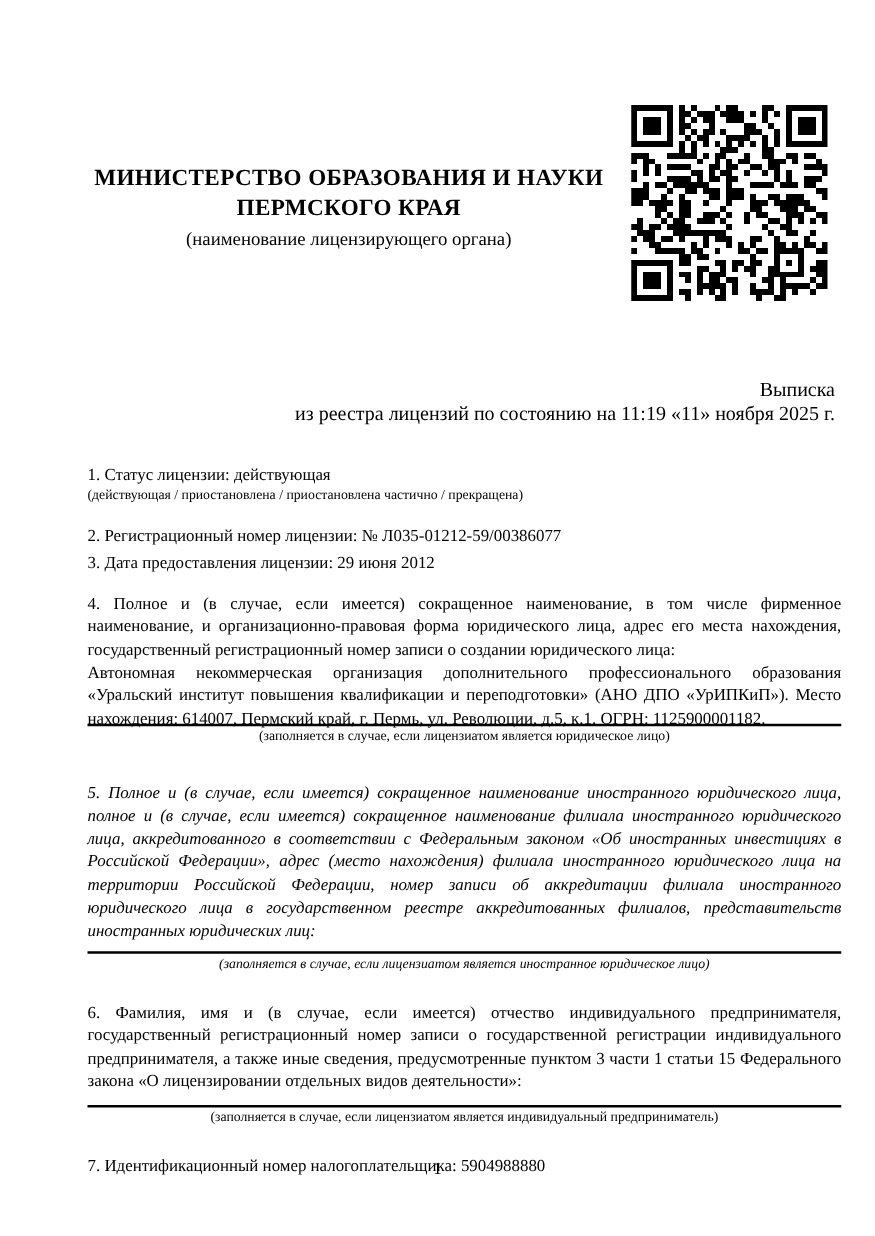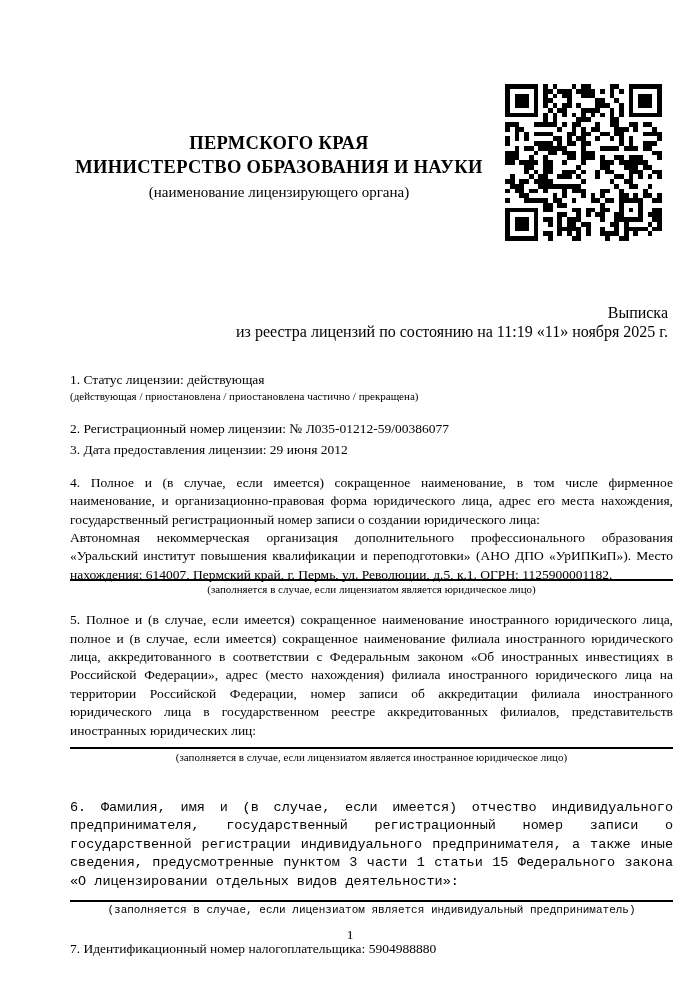--- a/index.html
+++ b/index.html
@@ -87,44 +87,44 @@
   .rule {
     border: none;
     border-top: 2px solid #000000;
     margin: 0;
     width: 603px;
   }
   .mt-item2   { margin-top: 16px; }
   .mt-item3   { margin-top: 2px; }
   .mt-item4   { margin-top: 14.5px; }
   .rule-4     { margin-top: -5px; }
-  .mt-item5   { margin-top: 14px; }
+  .mt-item5   { margin-top: 28px; font-style: italic; }
   .rule-5     { margin-top: 7px; }
-  .mt-item6   { margin-top: 34px; font-family: Liberation Mono, monospace; }
+  .mt-item6   { margin-top: 22px; }
   .rule-6     { margin-top: 9px; }
   .mt-item7   { margin-top: 22px; }
   
   .page-number {
     position: absolute;
     top: 926px;
     left: 0;
     width: 700px;
     text-align: center;
     font-size: 13.5px;
     line-height: 18px;
   }
 </style>
 </head>
 <body>
 
 <div class="page">
 
   <div class="ministry">
+    <div class="ministry-name">МИНИСТЕРСТВО ОБРАЗОВАНИЯ И НАУКИ</div>
     <div class="ministry-name">ПЕРМСКОГО КРАЯ</div>
-    <div class="ministry-name">МИНИСТЕРСТВО ОБРАЗОВАНИЯ И НАУКИ</div>
     <div class="ministry-caption">(наименование лицензирующего органа)</div>
   </div>
 
   <div class="qr">
     <svg id="qr-svg" viewBox="0 0 33 33" shape-rendering="crispEdges" xmlns="http://www.w3.org/2000/svg">
         <path d="M0 0h1v1h-1zM1 0h1v1h-1zM2 0h1v1h-1zM3 0h1v1h-1zM4 0h1v1h-1zM5 0h1v1h-1zM6 0h1v1h-1zM8 0h1v1h-1zM10 0h1v1h-1zM14 0h1v1h-1zM16 0h1v1h-1zM17 0h1v1h-1zM22 0h1v1h-1zM23 0h1v1h-1zM26 0h1v1h-1zM27 0h1v1h-1zM28 0h1v1h-1zM29 0h1v1h-1zM30 0h1v1h-1zM31 0h1v1h-1zM32 0h1v1h-1zM0 1h1v1h-1zM6 1h1v1h-1zM8 1h1v1h-1zM9 1h1v1h-1zM11 1h1v1h-1zM12 1h1v1h-1zM13 1h1v1h-1zM15 1h1v1h-1zM16 1h1v1h-1zM17 1h1v1h-1zM18 1h1v1h-1zM20 1h1v1h-1zM22 1h1v1h-1zM24 1h1v1h-1zM26 1h1v1h-1zM32 1h1v1h-1zM0 2h1v1h-1zM2 2h1v1h-1zM3 2h1v1h-1zM4 2h1v1h-1zM6 2h1v1h-1zM8 2h1v1h-1zM10 2h1v1h-1zM12 2h1v1h-1zM13 2h1v1h-1zM16 2h1v1h-1zM17 2h1v1h-1zM18 2h1v1h-1zM22 2h1v1h-1zM26 2h1v1h-1zM28 2h1v1h-1zM29 2h1v1h-1zM30 2h1v1h-1zM32 2h1v1h-1zM0 3h1v1h-1zM2 3h1v1h-1zM3 3h1v1h-1zM4 3h1v1h-1zM6 3h1v1h-1zM8 3h1v1h-1zM9 3h1v1h-1zM13 3h1v1h-1zM19 3h1v1h-1zM20 3h1v1h-1zM23 3h1v1h-1zM26 3h1v1h-1zM28 3h1v1h-1zM29 3h1v1h-1zM30 3h1v1h-1zM32 3h1v1h-1zM0 4h1v1h-1zM2 4h1v1h-1zM3 4h1v1h-1zM4 4h1v1h-1zM6 4h1v1h-1zM8 4h1v1h-1zM10 4h1v1h-1zM12 4h1v1h-1zM13 4h1v1h-1zM15 4h1v1h-1zM19 4h1v1h-1zM20 4h1v1h-1zM21 4h1v1h-1zM24 4h1v1h-1zM26 4h1v1h-1zM28 4h1v1h-1zM29 4h1v1h-1zM30 4h1v1h-1zM32 4h1v1h-1zM0 5h1v1h-1zM6 5h1v1h-1zM9 5h1v1h-1zM11 5h1v1h-1zM12 5h1v1h-1zM16 5h1v1h-1zM17 5h1v1h-1zM18 5h1v1h-1zM19 5h1v1h-1zM22 5h1v1h-1zM24 5h1v1h-1zM26 5h1v1h-1zM32 5h1v1h-1zM0 6h1v1h-1zM1 6h1v1h-1zM2 6h1v1h-1zM3 6h1v1h-1zM4 6h1v1h-1zM5 6h1v1h-1zM6 6h1v1h-1zM8 6h1v1h-1zM10 6h1v1h-1zM12 6h1v1h-1zM14 6h1v1h-1zM16 6h1v1h-1zM18 6h1v1h-1zM20 6h1v1h-1zM22 6h1v1h-1zM24 6h1v1h-1zM26 6h1v1h-1zM27 6h1v1h-1zM28 6h1v1h-1zM29 6h1v1h-1zM30 6h1v1h-1zM31 6h1v1h-1zM32 6h1v1h-1zM8 7h1v1h-1zM10 7h1v1h-1zM15 7h1v1h-1zM16 7h1v1h-1zM17 7h1v1h-1zM22 7h1v1h-1zM23 7h1v1h-1zM0 8h1v1h-1zM1 8h1v1h-1zM2 8h1v1h-1zM6 8h1v1h-1zM7 8h1v1h-1zM8 8h1v1h-1zM9 8h1v1h-1zM10 8h1v1h-1zM12 8h1v1h-1zM14 8h1v1h-1zM15 8h1v1h-1zM19 8h1v1h-1zM22 8h1v1h-1zM23 8h1v1h-1zM26 8h1v1h-1zM27 8h1v1h-1zM29 8h1v1h-1zM30 8h1v1h-1zM0 9h1v1h-1zM2 9h1v1h-1zM3 9h1v1h-1zM11 9h1v1h-1zM14 9h1v1h-1zM16 9h1v1h-1zM18 9h1v1h-1zM19 9h1v1h-1zM23 9h1v1h-1zM24 9h1v1h-1zM25 9h1v1h-1zM27 9h1v1h-1zM31 9h1v1h-1zM2 10h1v1h-1zM4 10h1v1h-1zM6 10h1v1h-1zM7 10h1v1h-1zM8 10h1v1h-1zM9 10h1v1h-1zM13 10h1v1h-1zM14 10h1v1h-1zM16 10h1v1h-1zM17 10h1v1h-1zM20 10h1v1h-1zM21 10h1v1h-1zM23 10h1v1h-1zM24 10h1v1h-1zM29 10h1v1h-1zM30 10h1v1h-1zM31 10h1v1h-1zM32 10h1v1h-1zM0 11h1v1h-1zM2 11h1v1h-1zM4 11h1v1h-1zM10 11h1v1h-1zM11 11h1v1h-1zM13 11h1v1h-1zM15 11h1v1h-1zM16 11h1v1h-1zM19 11h1v1h-1zM22 11h1v1h-1zM24 11h1v1h-1zM26 11h1v1h-1zM32 11h1v1h-1zM0 12h1v1h-1zM6 12h1v1h-1zM7 12h1v1h-1zM8 12h1v1h-1zM9 12h1v1h-1zM11 12h1v1h-1zM13 12h1v1h-1zM14 12h1v1h-1zM16 12h1v1h-1zM17 12h1v1h-1zM24 12h1v1h-1zM26 12h1v1h-1zM29 12h1v1h-1zM30 12h1v1h-1zM31 12h1v1h-1zM2 13h1v1h-1zM4 13h1v1h-1zM5 13h1v1h-1zM7 13h1v1h-1zM8 13h1v1h-1zM9 13h1v1h-1zM10 13h1v1h-1zM11 13h1v1h-1zM12 13h1v1h-1zM16 13h1v1h-1zM20 13h1v1h-1zM21 13h1v1h-1zM22 13h1v1h-1zM23 13h1v1h-1zM25 13h1v1h-1zM26 13h1v1h-1zM27 13h1v1h-1zM29 13h1v1h-1zM30 13h1v1h-1zM0 14h1v1h-1zM1 14h1v1h-1zM2 14h1v1h-1zM6 14h1v1h-1zM9 14h1v1h-1zM10 14h1v1h-1zM12 14h1v1h-1zM13 14h1v1h-1zM14 14h1v1h-1zM16 14h1v1h-1zM17 14h1v1h-1zM18 14h1v1h-1zM31 14h1v1h-1zM32 14h1v1h-1zM0 15h1v1h-1zM1 15h1v1h-1zM2 15h1v1h-1zM5 15h1v1h-1zM8 15h1v1h-1zM13 15h1v1h-1zM14 15h1v1h-1zM16 15h1v1h-1zM17 15h1v1h-1zM18 15h1v1h-1zM20 15h1v1h-1zM23 15h1v1h-1zM24 15h1v1h-1zM26 15h1v1h-1zM27 15h1v1h-1zM28 15h1v1h-1zM32 15h1v1h-1zM0 16h1v1h-1zM1 16h1v1h-1zM3 16h1v1h-1zM4 16h1v1h-1zM5 16h1v1h-1zM6 16h1v1h-1zM8 16h1v1h-1zM9 16h1v1h-1zM12 16h1v1h-1zM16 16h1v1h-1zM20 16h1v1h-1zM21 16h1v1h-1zM22 16h1v1h-1zM24 16h1v1h-1zM25 16h1v1h-1zM26 16h1v1h-1zM27 16h1v1h-1zM28 16h1v1h-1zM29 16h1v1h-1zM4 17h1v1h-1zM5 17h1v1h-1zM8 17h1v1h-1zM9 17h1v1h-1zM15 17h1v1h-1zM20 17h1v1h-1zM21 17h1v1h-1zM25 17h1v1h-1zM26 17h1v1h-1zM27 17h1v1h-1zM29 17h1v1h-1zM30 17h1v1h-1zM4 18h1v1h-1zM6 18h1v1h-1zM8 18h1v1h-1zM9 18h1v1h-1zM12 18h1v1h-1zM13 18h1v1h-1zM14 18h1v1h-1zM16 18h1v1h-1zM19 18h1v1h-1zM21 18h1v1h-1zM22 18h1v1h-1zM26 18h1v1h-1zM27 18h1v1h-1zM28 18h1v1h-1zM31 18h1v1h-1zM32 18h1v1h-1zM1 19h1v1h-1zM5 19h1v1h-1zM7 19h1v1h-1zM8 19h1v1h-1zM11 19h1v1h-1zM12 19h1v1h-1zM13 19h1v1h-1zM15 19h1v1h-1zM19 19h1v1h-1zM23 19h1v1h-1zM24 19h1v1h-1zM26 19h1v1h-1zM28 19h1v1h-1zM30 19h1v1h-1zM32 19h1v1h-1zM0 20h1v1h-1zM1 20h1v1h-1zM3 20h1v1h-1zM4 20h1v1h-1zM6 20h1v1h-1zM7 20h1v1h-1zM8 20h1v1h-1zM9 20h1v1h-1zM16 20h1v1h-1zM22 20h1v1h-1zM25 20h1v1h-1zM26 20h1v1h-1zM1 21h1v1h-1zM2 21h1v1h-1zM3 21h1v1h-1zM7 21h1v1h-1zM8 21h1v1h-1zM9 21h1v1h-1zM10 21h1v1h-1zM11 21h1v1h-1zM12 21h1v1h-1zM13 21h1v1h-1zM14 21h1v1h-1zM15 21h1v1h-1zM23 21h1v1h-1zM26 21h1v1h-1zM27 21h1v1h-1zM30 21h1v1h-1zM0 22h1v1h-1zM2 22h1v1h-1zM3 22h1v1h-1zM5 22h1v1h-1zM6 22h1v1h-1zM8 22h1v1h-1zM12 22h1v1h-1zM14 22h1v1h-1zM15 22h1v1h-1zM16 22h1v1h-1zM20 22h1v1h-1zM21 22h1v1h-1zM24 22h1v1h-1zM29 22h1v1h-1zM3 23h1v1h-1zM4 23h1v1h-1zM10 23h1v1h-1zM12 23h1v1h-1zM16 23h1v1h-1zM18 23h1v1h-1zM20 23h1v1h-1zM24 23h1v1h-1zM25 23h1v1h-1zM27 23h1v1h-1zM29 23h1v1h-1zM30 23h1v1h-1zM32 23h1v1h-1zM0 24h1v1h-1zM4 24h1v1h-1zM5 24h1v1h-1zM6 24h1v1h-1zM7 24h1v1h-1zM8 24h1v1h-1zM10 24h1v1h-1zM11 24h1v1h-1zM14 24h1v1h-1zM18 24h1v1h-1zM19 24h1v1h-1zM21 24h1v1h-1zM22 24h1v1h-1zM24 24h1v1h-1zM25 24h1v1h-1zM26 24h1v1h-1zM27 24h1v1h-1zM28 24h1v1h-1zM31 24h1v1h-1zM32 24h1v1h-1zM8 25h1v1h-1zM9 25h1v1h-1zM11 25h1v1h-1zM12 25h1v1h-1zM20 25h1v1h-1zM24 25h1v1h-1zM28 25h1v1h-1zM0 26h1v1h-1zM1 26h1v1h-1zM2 26h1v1h-1zM3 26h1v1h-1zM4 26h1v1h-1zM5 26h1v1h-1zM6 26h1v1h-1zM8 26h1v1h-1zM9 26h1v1h-1zM14 26h1v1h-1zM15 26h1v1h-1zM17 26h1v1h-1zM18 26h1v1h-1zM20 26h1v1h-1zM21 26h1v1h-1zM24 26h1v1h-1zM26 26h1v1h-1zM28 26h1v1h-1zM31 26h1v1h-1zM32 26h1v1h-1zM0 27h1v1h-1zM6 27h1v1h-1zM11 27h1v1h-1zM12 27h1v1h-1zM15 27h1v1h-1zM17 27h1v1h-1zM19 27h1v1h-1zM20 27h1v1h-1zM23 27h1v1h-1zM24 27h1v1h-1zM28 27h1v1h-1zM30 27h1v1h-1zM31 27h1v1h-1zM32 27h1v1h-1zM0 28h1v1h-1zM2 28h1v1h-1zM3 28h1v1h-1zM4 28h1v1h-1zM6 28h1v1h-1zM8 28h1v1h-1zM9 28h1v1h-1zM11 28h1v1h-1zM13 28h1v1h-1zM14 28h1v1h-1zM15 28h1v1h-1zM20 28h1v1h-1zM23 28h1v1h-1zM24 28h1v1h-1zM25 28h1v1h-1zM26 28h1v1h-1zM27 28h1v1h-1zM28 28h1v1h-1zM31 28h1v1h-1zM32 28h1v1h-1zM0 29h1v1h-1zM2 29h1v1h-1zM3 29h1v1h-1zM4 29h1v1h-1zM6 29h1v1h-1zM9 29h1v1h-1zM11 29h1v1h-1zM13 29h1v1h-1zM14 29h1v1h-1zM16 29h1v1h-1zM17 29h1v1h-1zM22 29h1v1h-1zM23 29h1v1h-1zM25 29h1v1h-1zM30 29h1v1h-1zM32 29h1v1h-1zM0 30h1v1h-1zM2 30h1v1h-1zM3 30h1v1h-1zM4 30h1v1h-1zM6 30h1v1h-1zM11 30h1v1h-1zM12 30h1v1h-1zM13 30h1v1h-1zM14 30h1v1h-1zM15 30h1v1h-1zM17 30h1v1h-1zM20 30h1v1h-1zM23 30h1v1h-1zM25 30h1v1h-1zM26 30h1v1h-1zM27 30h1v1h-1zM28 30h1v1h-1zM29 30h1v1h-1zM31 30h1v1h-1zM32 30h1v1h-1zM0 31h1v1h-1zM6 31h1v1h-1zM8 31h1v1h-1zM9 31h1v1h-1zM11 31h1v1h-1zM13 31h1v1h-1zM15 31h1v1h-1zM17 31h1v1h-1zM20 31h1v1h-1zM21 31h1v1h-1zM22 31h1v1h-1zM23 31h1v1h-1zM25 31h1v1h-1zM27 31h1v1h-1zM30 31h1v1h-1zM0 32h1v1h-1zM1 32h1v1h-1zM2 32h1v1h-1zM3 32h1v1h-1zM4 32h1v1h-1zM5 32h1v1h-1zM6 32h1v1h-1zM9 32h1v1h-1zM14 32h1v1h-1zM15 32h1v1h-1zM21 32h1v1h-1zM24 32h1v1h-1zM25 32h1v1h-1z" fill="#000000"></path>
       </svg>
   </div>
 
   <div class="doc-title">

